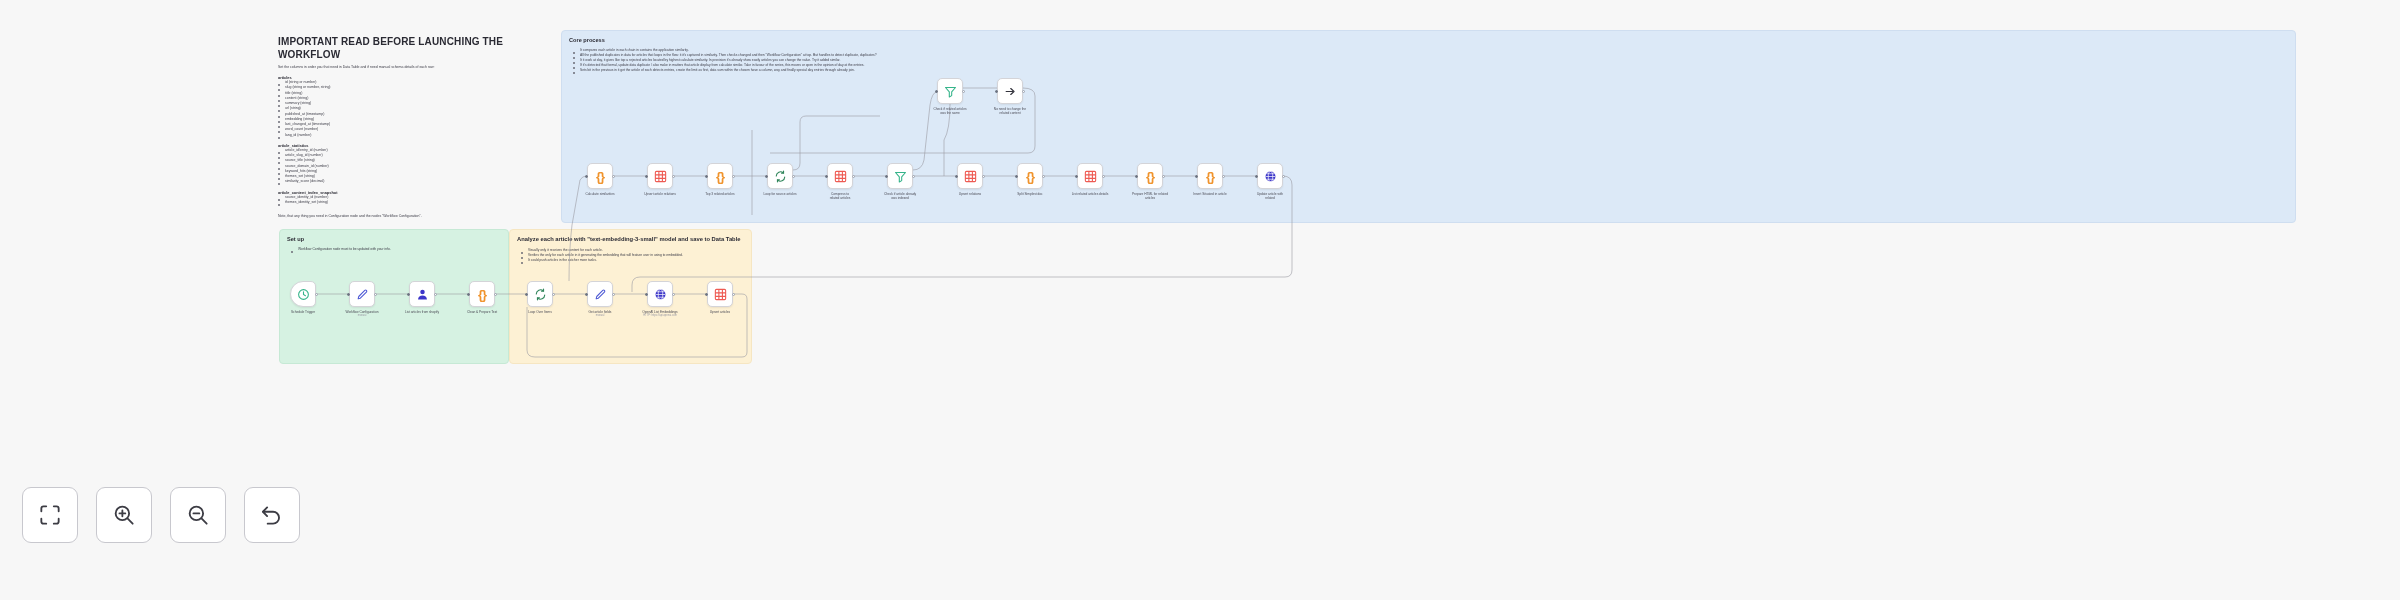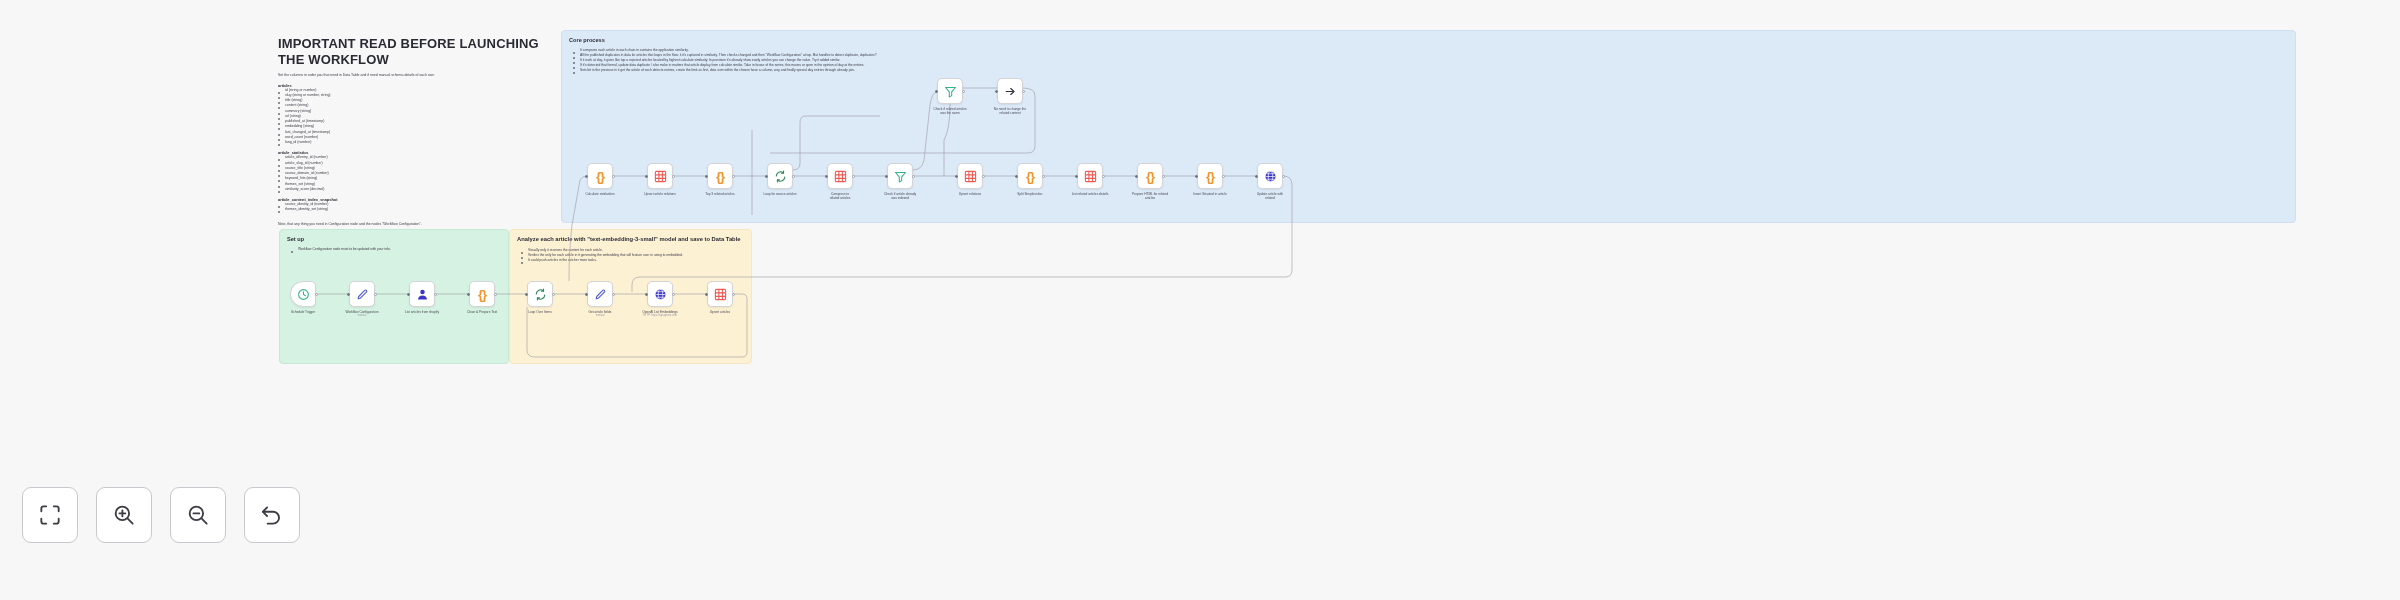--- a/index.html
+++ b/index.html
@@ -17,21 +17,21 @@
   .note-sub   { color: #3b3b46; line-height: 1.45; }
   .note ul { list-style: none; }
   .note li { position: relative; padding-left: 7px; line-height: 1.5; color: #3b3b46; }
   .note li:before {
     content: ""; position: absolute; left: 0; top: 4px;
     width: 2px; height: 2px; border-radius: 50%; background: #6b6b76;
   }
 
   
   #note-doc { left: 278px; top: 36px; width: 272px; }
-  #note-doc .note-title { font-size: 13px; letter-spacing: .15px; color: #2a2a33; }
+  #note-doc .note-title { font-size: 10px; letter-spacing: .15px; color: #2a2a33; }
   #note-doc .note-sub { font-size: 3.5px; margin-top: 4px; }
   #note-doc h4 { font-size: 3.9px; font-weight: bold; color: #2a2a33; margin-top: 5px; }
   #note-doc li { font-size: 3.5px; }
   #note-doc .tail { font-size: 3.5px; margin-top: 9px; color: #3b3b46; }
 
   
   #note-core {
     left: 561px; top: 30px; width: 1735px; height: 193px;
     background: #dce9f7; border: 1px solid #cfdef0;
   }

